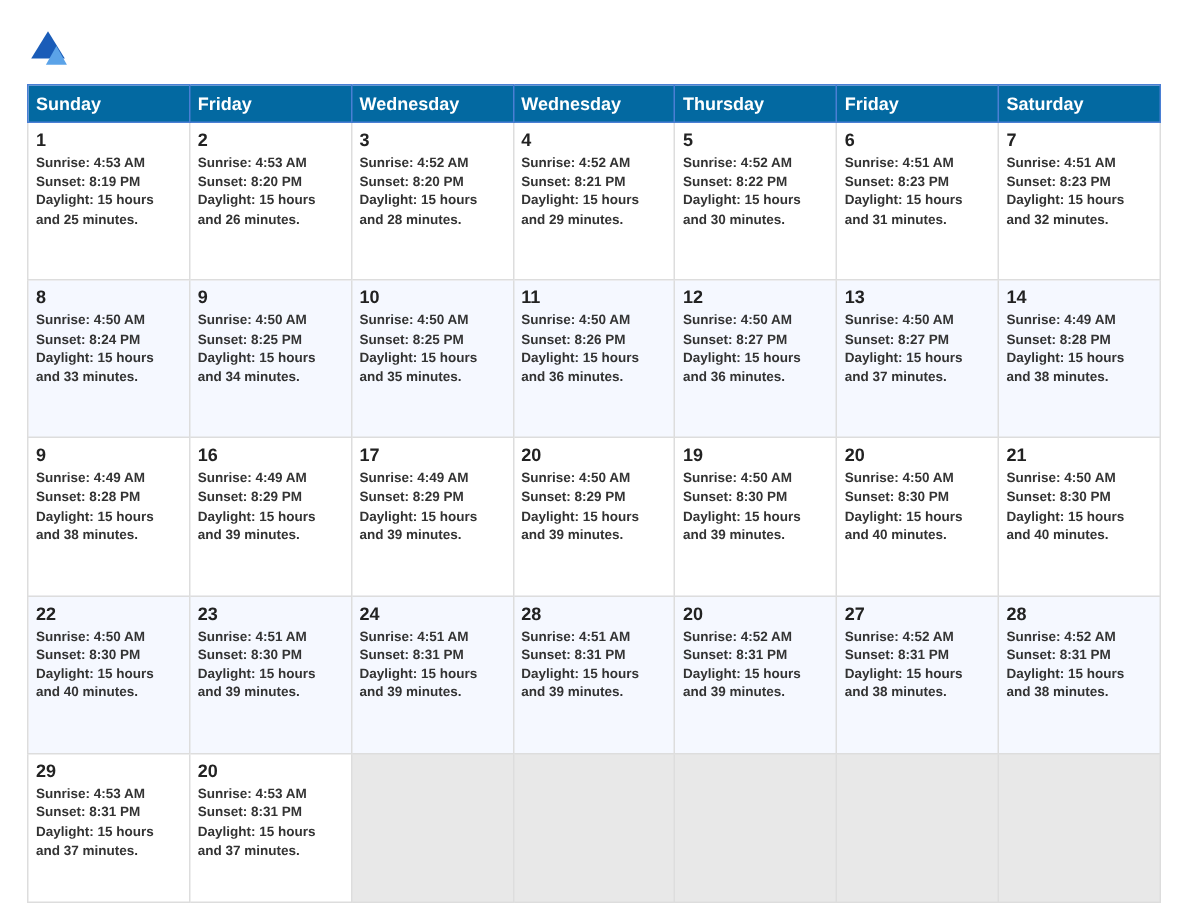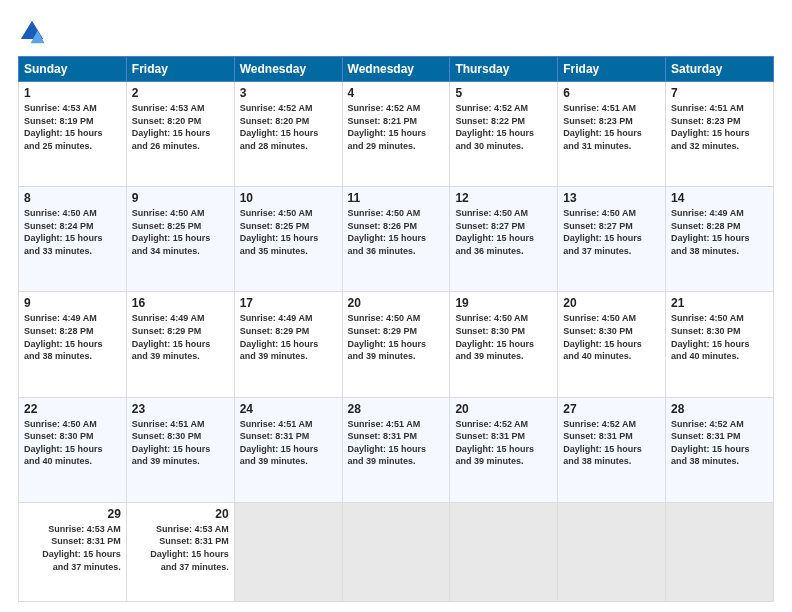--- a/index.html
+++ b/index.html
@@ -98,21 +98,20 @@
       margin-bottom: 2px;
     }
     .day-info {
       font-size: 9px;
       color: #333;
       line-height: 1.4;
       font-weight: bold;
     }
     .last-row td {
       height: 65px;
-      text-align: right;
     }
   </style>
 </head>
 <body>
 
 <div class="page">
   <div class="header">
     <div class="logo">
       <svg class="logo-icon" viewBox="0 0 40 40">
         <polygon points="20,4 36,30 4,30" fill="#1a5cb8"></polygon>

